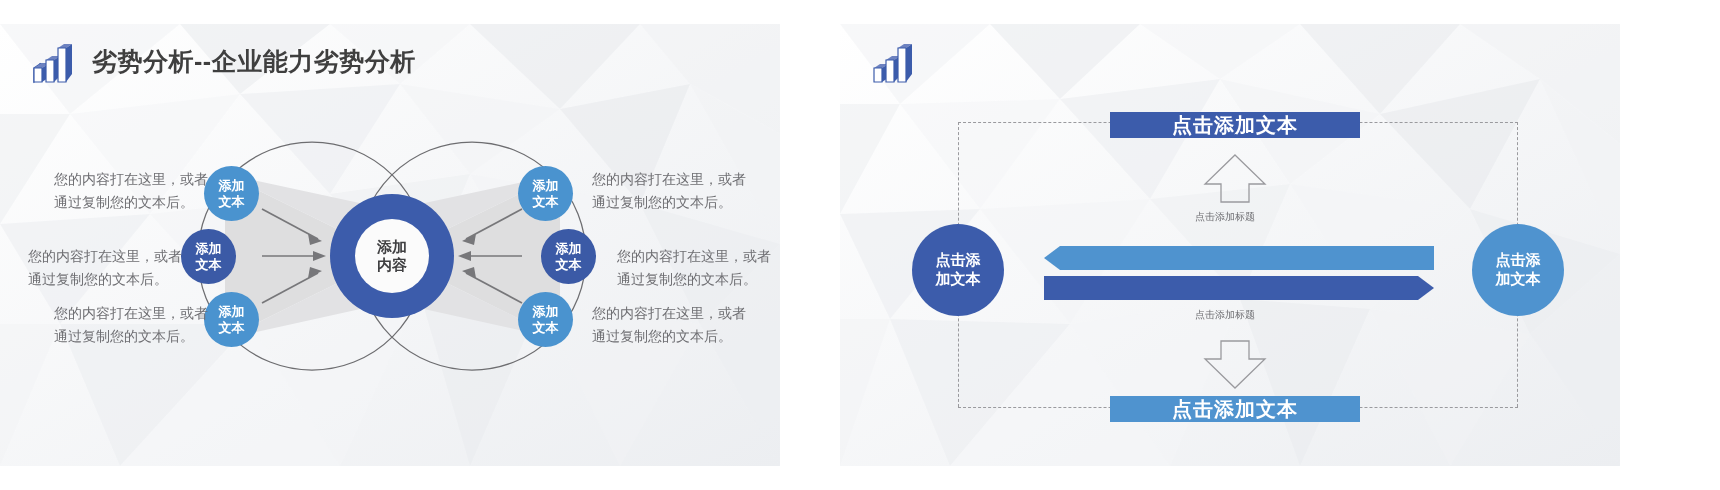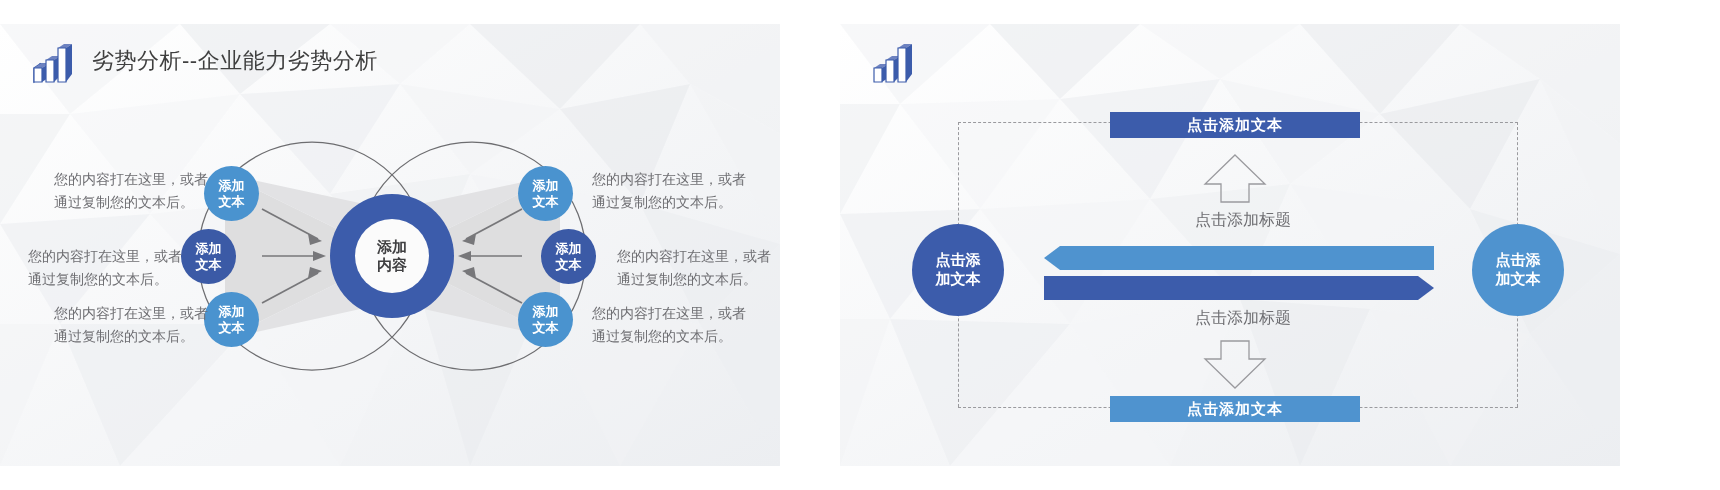--- a/index.html
+++ b/index.html
@@ -23,21 +23,21 @@
   .slide.left  { margin-left:0px; }
   .slide.right { margin-left:60px; }
 
   .poly { position:absolute; inset:0; }
   .poly svg { width:100%; height:100%; display:block; }
 
   
   .hdr { position:absolute; top:14px; left:28px; display:flex; align-items:center; gap:18px; }
   .bar-icon { width:46px; height:46px; }
   .hdr-title {
-    font-size:22px; font-weight:normal; color:#3f3f3f;
+    font-size:25px; font-weight:bold; color:#3f3f3f;
     letter-spacing:0.5px; white-space:nowrap;
   }
 
   
   .diagram { position:absolute; inset:0; }
   .diagram svg { position:absolute; inset:0; width:100%; height:100%; }
 
   .note {
     position:absolute;
     font-size:14px; color:#6e6e72; line-height:1.65;
@@ -63,35 +63,35 @@
     color:#404042; font-size:15px; font-weight:bold; line-height:1.2; text-align:center;
   }
 
   
   .dashbox {
     position:absolute;
     border:1.4px dashed #9a9a9e;
   }
   .banner {
     position:absolute; display:flex; align-items:center; justify-content:center;
-    color:#ffffff; font-size:15px; font-weight:bold; letter-spacing:1px;
+    color:#ffffff; font-size:20px; font-weight:bold; letter-spacing:1px;
   }
   .banner.dk { background:#3c5cab; }
   .banner.lt { background:#4f93cf; }
 
   .rcircle {
     position:absolute; border-radius:50%;
     display:flex; flex-direction:column; align-items:center; justify-content:center;
     color:#ffffff; font-size:15px; font-weight:bold; line-height:1.25; text-align:center;
   }
   .rcircle.dk { background:#3c5cab; }
   .rcircle.lt { background:#4f93cf; }
 
   .caption {
-    position:absolute; font-size:16px; color:#6e6e72; white-space:nowrap;
+    position:absolute; font-size:10px; color:#6e6e72; white-space:nowrap;
   }
 </style>
 </head>
 <body>
 
 <div class="stage">
 
   <div class="slide left">
 
     <div class="poly">

